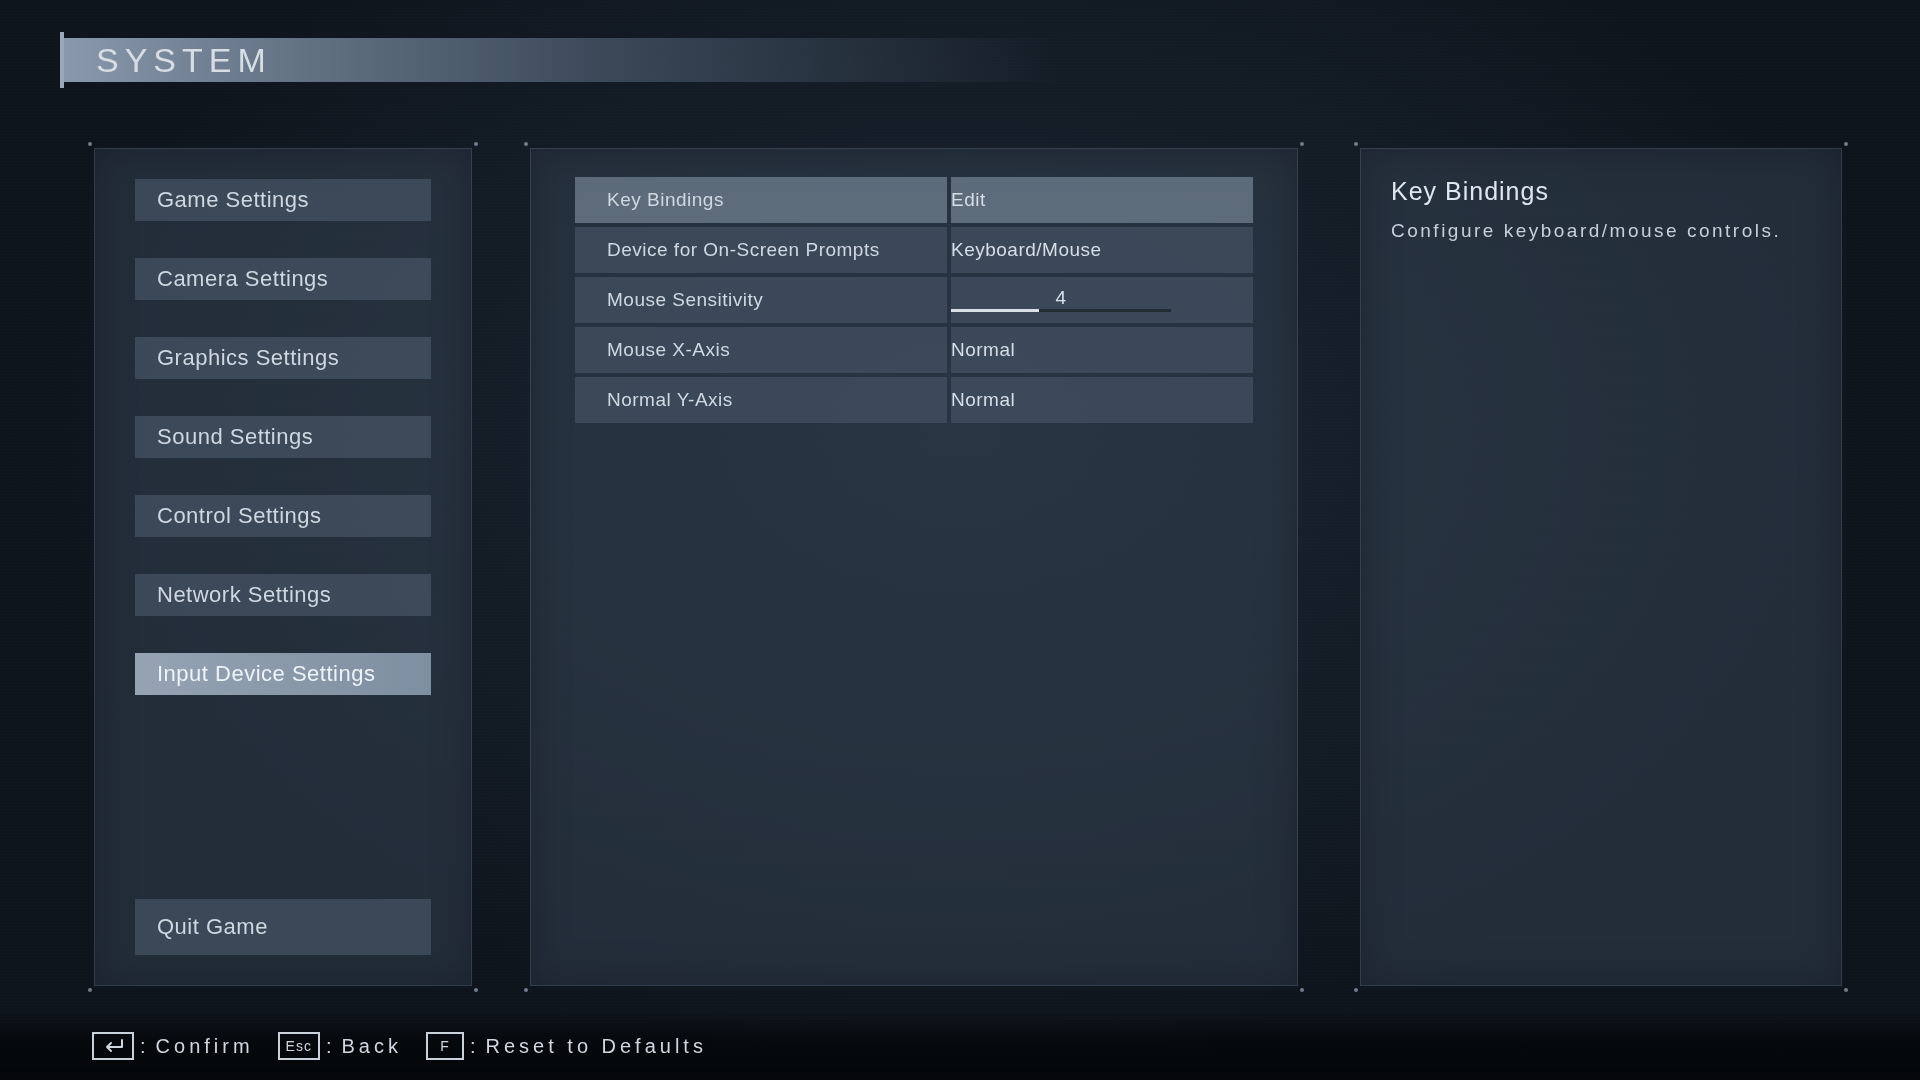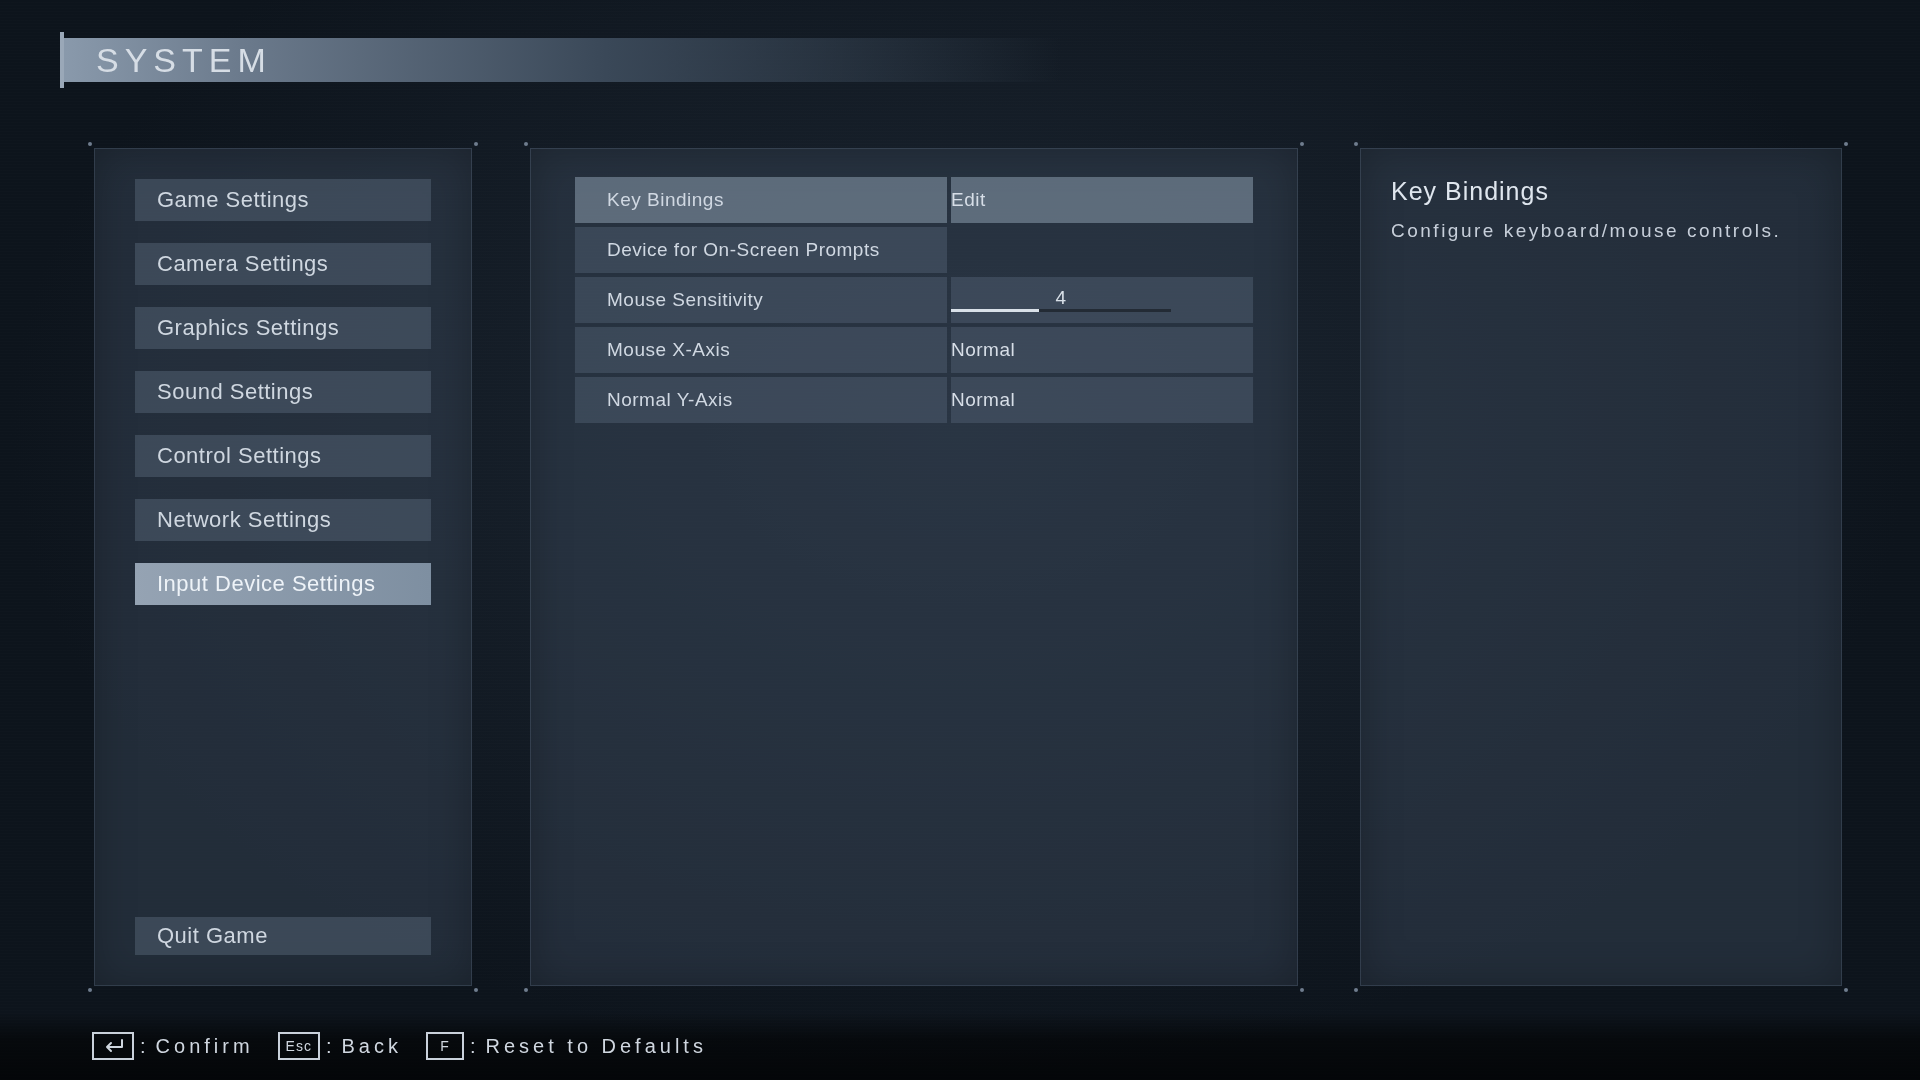--- a/index.html
+++ b/index.html
@@ -73,21 +73,21 @@
     border: 1px solid rgba(120,140,160,0.18);
     box-shadow: inset 0 0 40px rgba(0,0,0,0.25);
   }
 
   
   #sidebar-wrap { top:148px; left:94px; width:378px; height:838px; }
   .sidebar {
     padding:30px 40px;
     display:flex;
     flex-direction:column;
-    gap:22px;
+    gap:37px;
     height:100%;
     position:relative;
   }
   .sidebar-item {
     height:42px;
     background: rgba(90,106,124,0.45);
     display:flex;
     align-items:center;
     padding-left:22px;
     font-size:22px;
@@ -95,21 +95,21 @@
     cursor:pointer;
   }
   .sidebar-item.active {
     background: linear-gradient(90deg, #95a3b3 0%, #7e8fa1 100%);
     color:#eef3f8;
   }
   .sidebar-quit {
     position:absolute;
     left:40px; right:40px;
     bottom:30px;
-    height:38px;
+    height:56px;
     background: rgba(90,106,124,0.45);
     display:flex;
     align-items:center;
     padding-left:22px;
     font-size:22px;
     color:#cfd7e0;
     cursor:pointer;
   }
 
   
@@ -276,20 +276,23 @@
   <div class="panel">
     <div class="settings-list" id="settings-list">
         <div class="setting-row active">
           <div class="setting-label">Key Bindings</div>
           <div class="setting-value">
             <span>Edit</span>
           </div>
         </div>
         <div class="setting-row">
           <div class="setting-label">Device for On-Screen Prompts</div>
+          <div class="setting-value">
+            <span>Keyboard/Mouse</span>
+          </div>
         </div>
         <div class="setting-row">
           <div class="setting-label">Mouse Sensitivity</div>
           <div class="setting-value">
             <div class="slider">
               <div class="slider-num">4</div>
               <div class="slider-track"></div>
               <div class="slider-fill" style="width: 40%;"></div>
             </div>
           </div>

